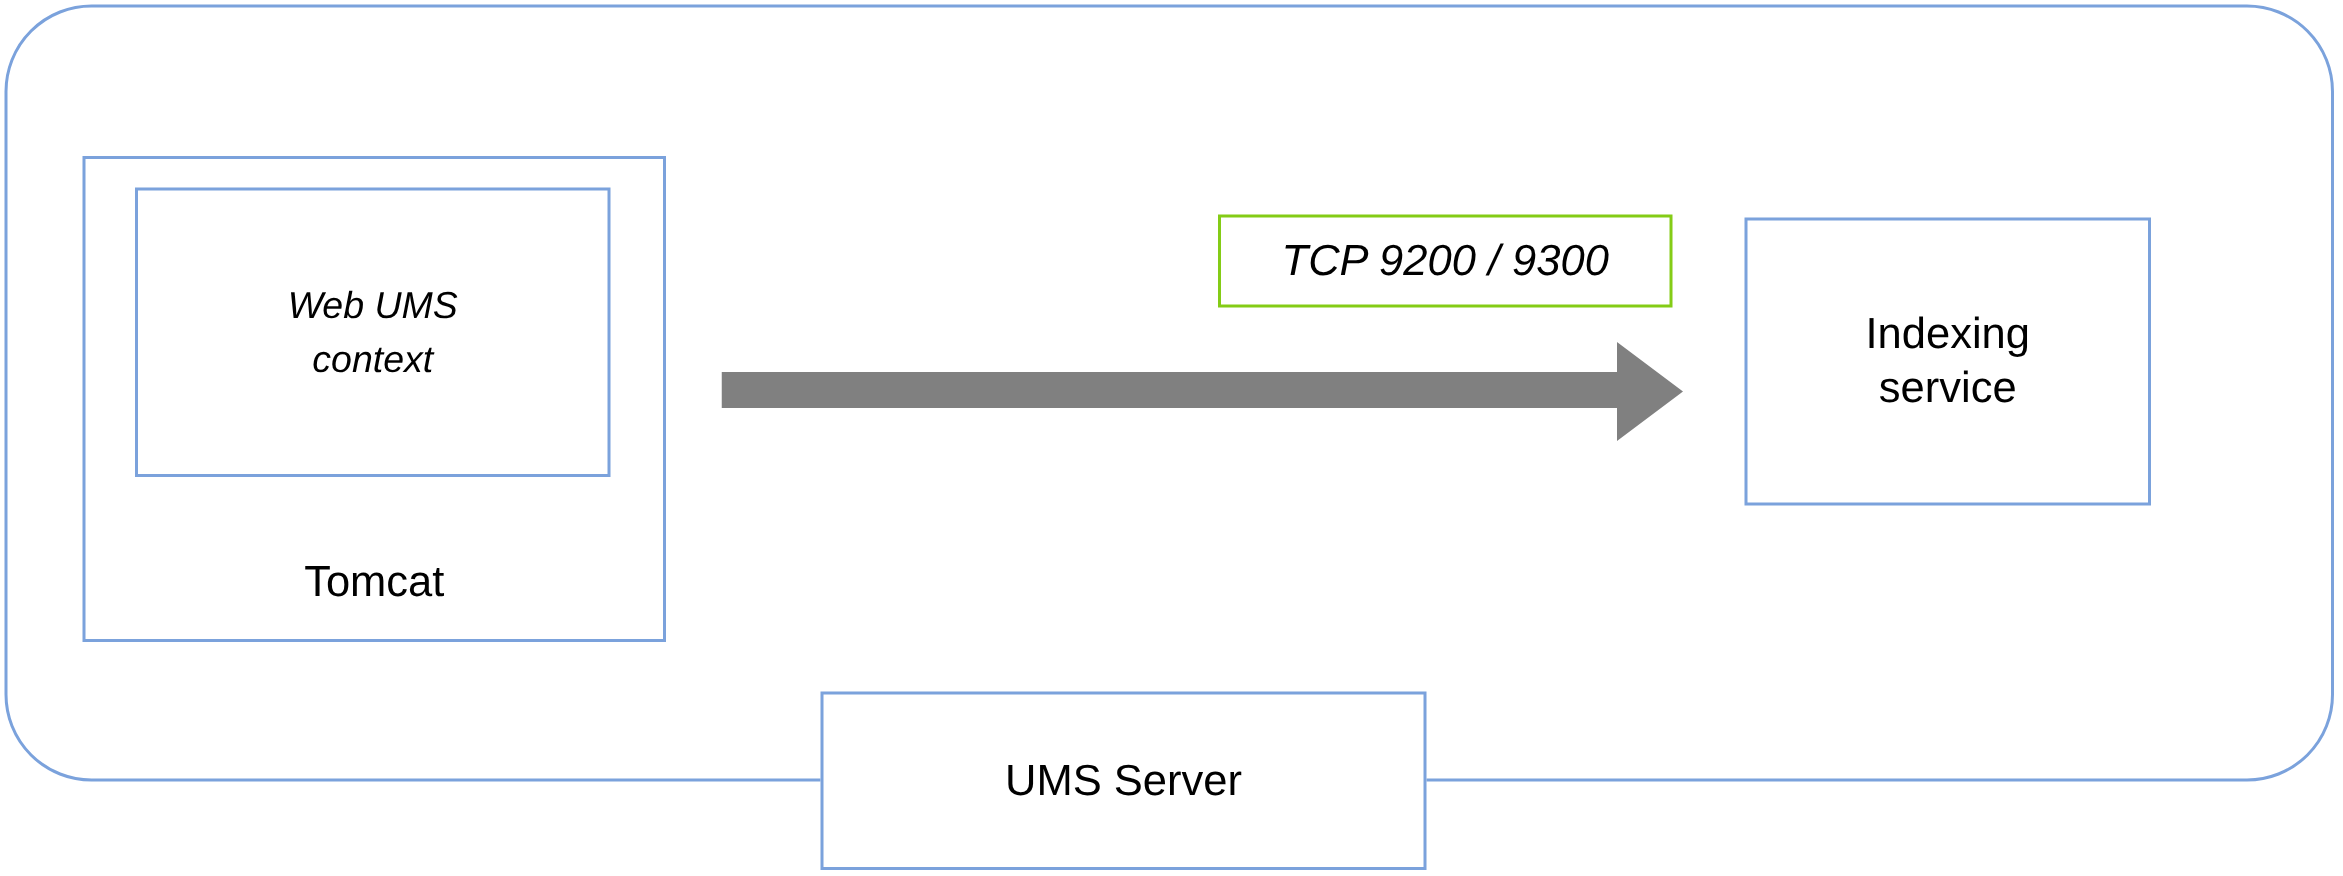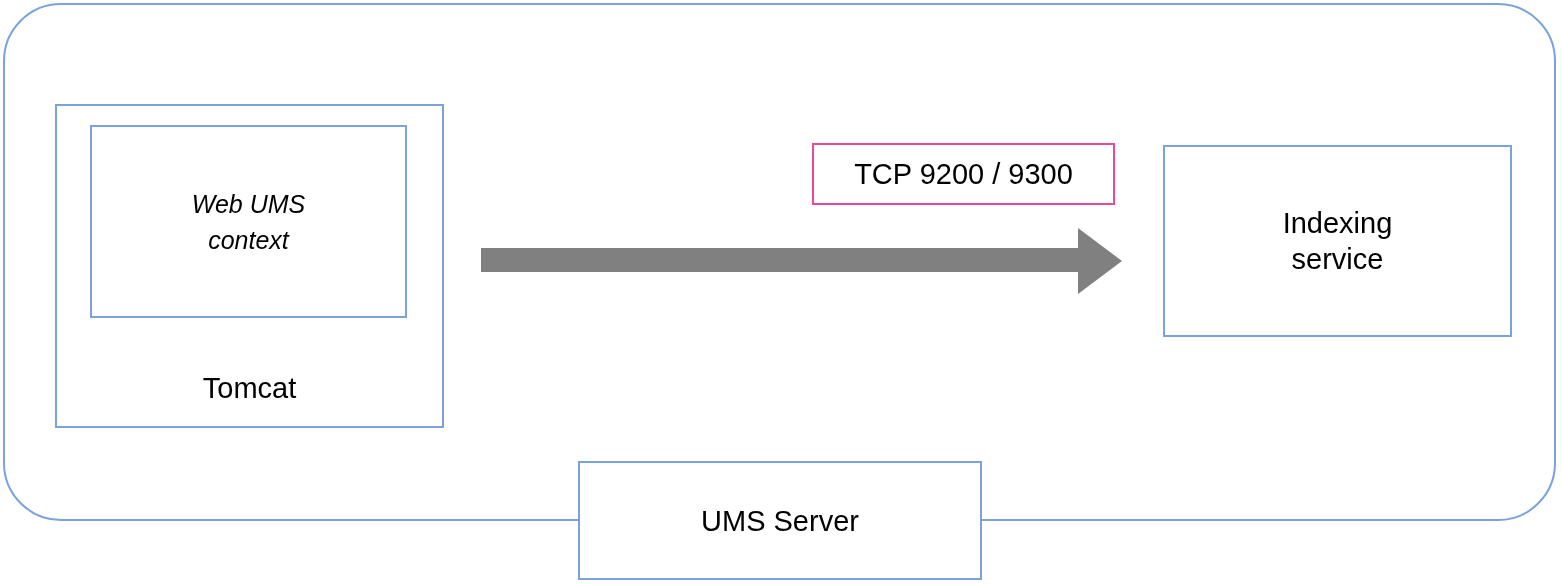--- a/index.html
+++ b/index.html
@@ -24,21 +24,22 @@
     display: flex;
     align-items: center;
     justify-content: center;
     text-align: center;
     color: #000000;
   }
   .blue-box {
     border: 2px solid #7BA2DC;
   }
   .black-box {
-    border: 2px solid #ec4899;
+    border: 2px solid #84cc16;
+    font-style: italic;
   }
 
   
   #outer-boundary {
     position: absolute;
     left: 3px;
     top: 3px;
     width: 1553px;
     height: 518px;
     box-sizing: border-box;
@@ -75,21 +76,21 @@
     font-size: 25px;
     line-height: 36px;
     white-space: pre-line;
     font-style: italic;
   }
 
   
   #indexing-box {
     left: 1163px;
     top: 145px;
-    width: 349px;
+    width: 271px;
     height: 192px;
   }
   #indexing-label {
     font-size: 29px;
     line-height: 36px;
     white-space: pre-line;
   }
 
   
   #tcp-box {
@@ -98,21 +99,21 @@
     width: 303px;
     height: 62px;
   }
   #tcp-label {
     font-size: 29px;
     line-height: 34px;
   }
 
   
   #ums-server-box {
-    left: 578px;
+    left: 547px;
     top: 461px;
     width: 404px;
     height: 119px;
     z-index: 5;
   }
   #ums-server-label {
     font-size: 29px;
     line-height: 36px;
   }
 

